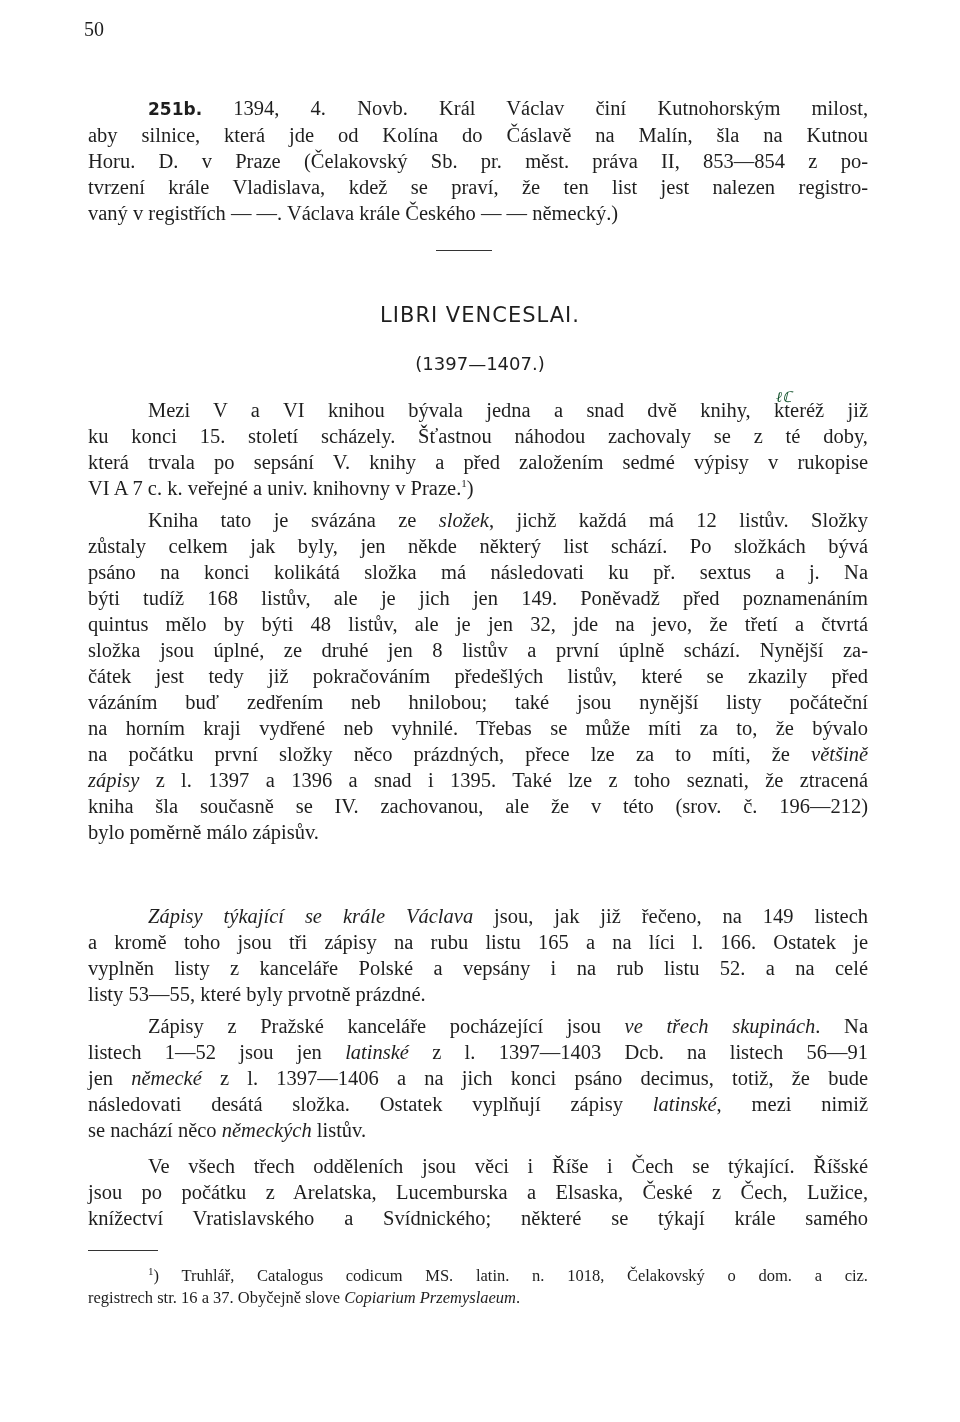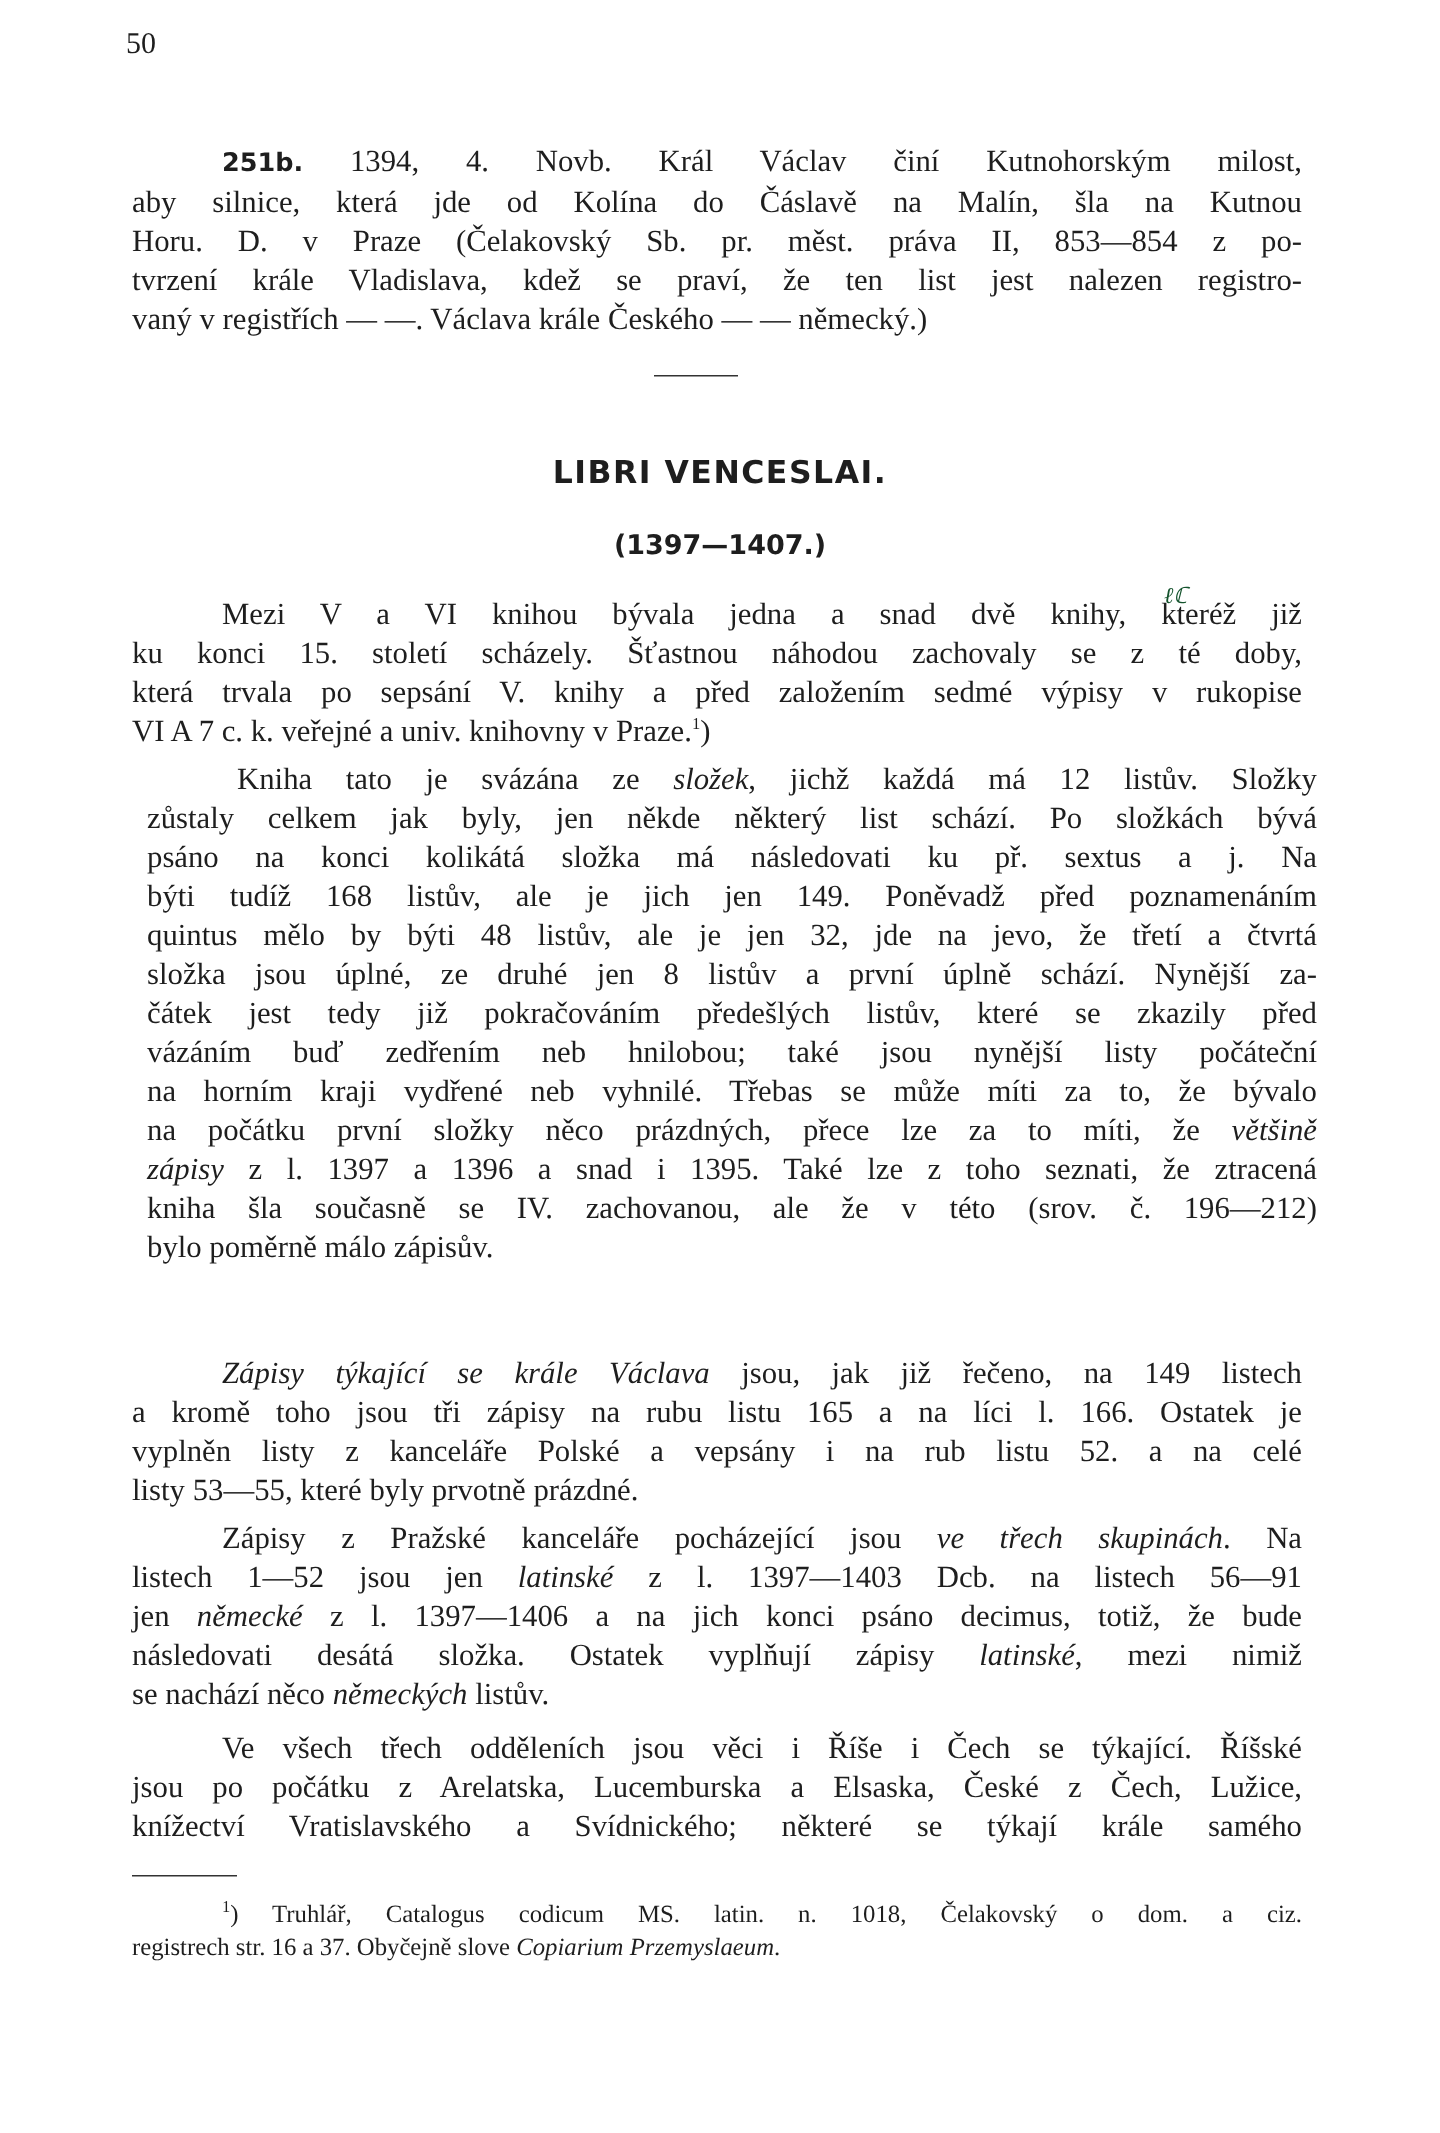--- a/index.html
+++ b/index.html
@@ -8,21 +8,21 @@
     .page-number { position: absolute; left: 84px; top: 18px; font-size: 20px; }
     .text { position: absolute; left: 88px; width: 780px; font-size: 20.5px; line-height: 26px;
             text-align: justify; text-align-last: justify; }
     .line { display: block; white-space: nowrap; text-align: justify; text-align-last: justify; }
     .line.last { text-align-last: left; }
     .indent { padding-left: 60px; }
     b.num { font-family: "DejaVu Sans", sans-serif; font-weight: bold; font-size: 17px; }
     i { font-style: italic; }
     .rule { position: absolute; height: 1px; background: #333; }
     .heading { position: absolute; left: 0; width: 960px; text-align: center;
-               font-family: "DejaVu Sans", sans-serif; font-weight: bold; letter-spacing: 1px; }
+               font-family: "DejaVu Sans", sans-serif; font-weight: normal; letter-spacing: 1px; }
     .footnote { position: absolute; left: 88px; width: 780px; font-size: 16.5px; line-height: 22px; }
     sup { font-size: 11px; vertical-align: super; line-height: 0; }
     .stamp { position: absolute; left: 776px; top: 386px; width: 20px; height: 16px; color: #14532d;
              font-size: 15px; font-style: italic; }
   </style>
 </head>
 <body>
 
 <div class="page-number">50</div>
 
@@ -41,21 +41,21 @@
 
 <div class="stamp">ℓℂ</div>
 
 <div class="text" style="top:397px;">
   <span class="line indent">Mezi V a VI knihou bývala jedna a snad dvě knihy, kteréž již</span>
   <span class="line">ku konci 15. století scházely. Šťastnou náhodou zachovaly se z té doby,</span>
   <span class="line">která trvala po sepsání V. knihy a před založením sedmé výpisy v rukopise</span>
   <span class="line last"><span>VI A 7 c. k. veřejné a univ. knihovny v Praze.</span><sup>1</sup><span>)</span></span>
 </div>
 
-<div class="text" style="top:507px;margin-left:10px;">
+<div class="text" style="top:507px;">
   <span class="line indent"><span>Kniha tato je svázána ze </span><i>složek</i><span>, jichž každá má 12 listův. Složky</span></span>
   <span class="line">zůstaly celkem jak byly, jen někde některý list schází. Po složkách bývá</span>
   <span class="line">psáno na konci kolikátá složka má následovati ku př. sextus a j. Na</span>
   <span class="line">býti tudíž 168 listův, ale je jich jen 149. Poněvadž před poznamenáním</span>
   <span class="line">quintus mělo by býti 48 listův, ale je jen 32, jde na jevo, že třetí a čtvrtá</span>
   <span class="line">složka jsou úplné, ze druhé jen 8 listův a první úplně schází. Nynější za-</span>
   <span class="line">čátek jest tedy již pokračováním předešlých listův, které se zkazily před</span>
   <span class="line">vázáním buď zedřením neb hnilobou; také jsou nynější listy počáteční</span>
   <span class="line">na horním kraji vydřené neb vyhnilé. Třebas se může míti za to, že bývalo</span>
   <span class="line"><span>na počátku první složky něco prázdných, přece lze za to míti, že </span><i>většině</i></span>

